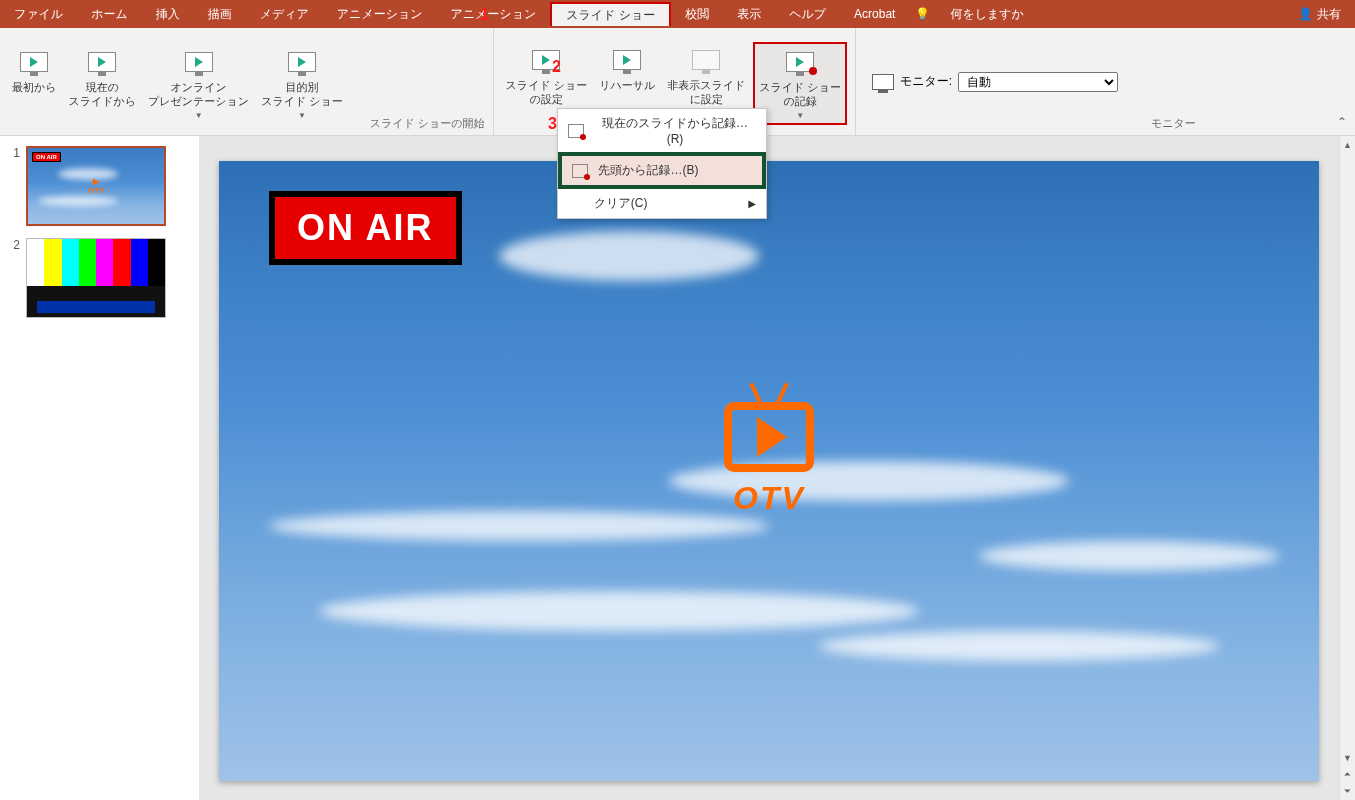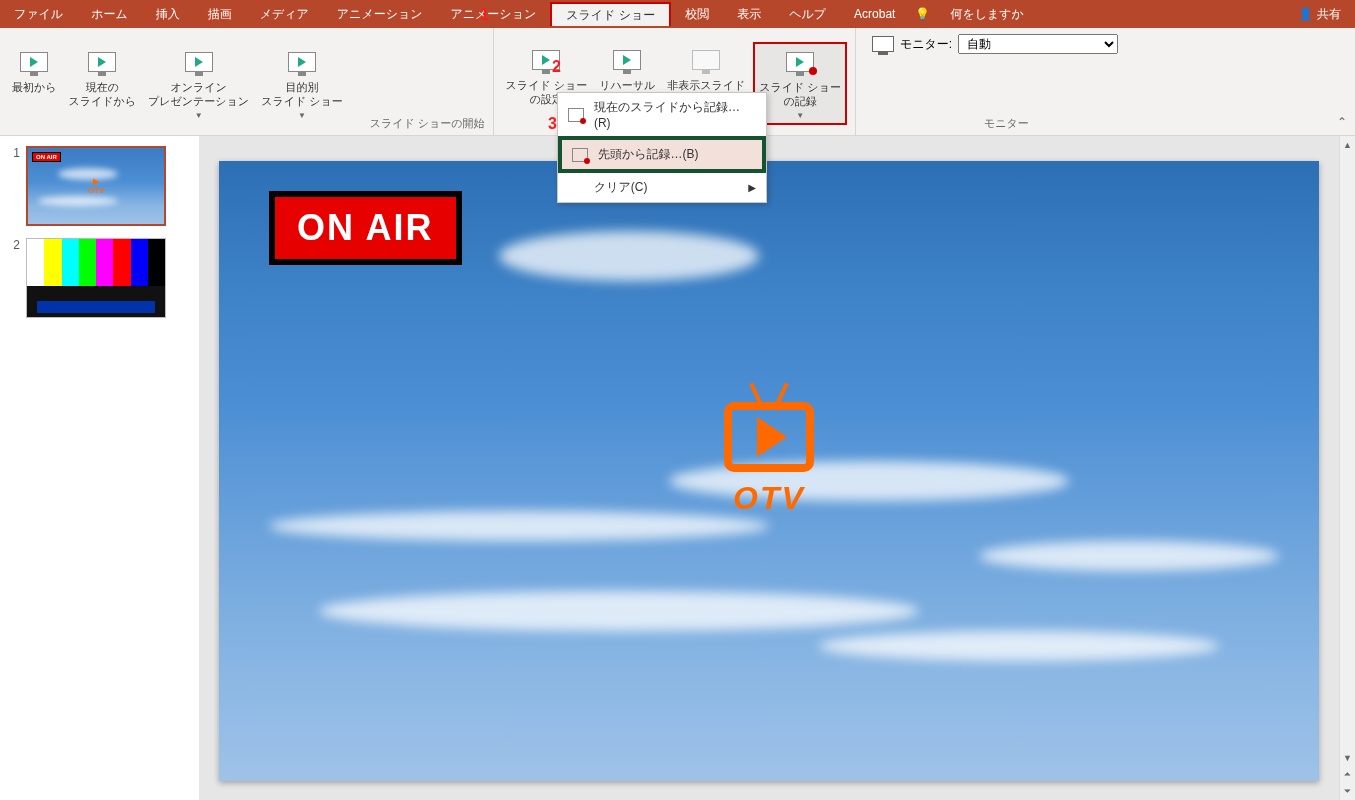--- a/index.html
+++ b/index.html
@@ -21,21 +21,21 @@
 .ribbon-btn .icon { width: 32px; height: 32px; display: flex; align-items: center; justify-content: center; margin-bottom: 2px; }
 .ribbon-btn.highlighted { border: 2px solid #c00; background: #e8e6e4; }
 .ribbon-group-label { font-size: 11px; color: #666; margin-top: auto; padding-bottom: 4px; margin-left: 23px; }
 .ribbon-checks { display: flex; flex-direction: column; gap: 6px; padding: 8px 10px; font-size: 12px; color: #333; }
 .ribbon-checks label { display: flex; align-items: center; gap: 6px; }
 .monitor-row { display: flex; align-items: center; gap: 6px; font-size: 12px; padding: 6px 10px; }
 .monitor-row select { font-size: 12px; padding: 1px 4px; width: 160px; }
 .collapse-arrow { position: absolute; right: 8px; bottom: 6px; font-size: 12px; color: #666; cursor: pointer; }
 
 
-.dropdown { position: absolute; left: 557px; top: 92px; width: 210px; background: #fff; border: 1px solid #c8c6c4; box-shadow: 2px 2px 6px rgba(0,0,0,0.2); z-index: 100; }
+.dropdown { position: absolute; left: 557px; top: 108px; width: 210px; background: #fff; border: 1px solid #c8c6c4; box-shadow: 2px 2px 6px rgba(0,0,0,0.2); z-index: 100; text-align: center; }
 .dropdown-item { display: flex; align-items: center; padding: 6px 10px; font-size: 12px; color: #333; cursor: pointer; gap: 10px; }
 .dropdown-item.highlighted { border: 4px solid #14532d; background: #f4e0db; }
 .dropdown-item .menu-icon { width: 16px; height: 14px; border: 1px solid #888; position: relative; }
 .dropdown-item .menu-icon::after { content: ""; position: absolute; right: -3px; bottom: -3px; width: 6px; height: 6px; background: #c00; border-radius: 50%; }
 .dropdown-item .arrow { margin-left: auto; font-size: 10px; }
 
 
 .annot { position: absolute; color: #ff1a1a; font-weight: bold; font-size: 16px; z-index: 200; }
 
 
@@ -195,21 +195,21 @@
             </div>
           </div>
         <span style="white-space:pre-line">スライド ショー
 の記録</span>
         <span class="dropdown-caret">▼</span>
       </div>
     </div>
   </div>
 
 
-  <div style="border-left:1px solid #d6d6d6; padding:0 6px; display:flex; flex-direction:column;">
+  <div style="border-left:1px solid #d6d6d6; padding:0 6px; display:flex; flex-direction:row;">
     <div class="monitor-row">
       <div class="ico-monitor"></div>
       <span>モニター:</span>
       <select><option>自動</option></select>
     </div>
     <div class="ribbon-group-label" style="text-align:center">モニター</div>
   </div>
 
   <span class="collapse-arrow">⌃</span>
 </div>

